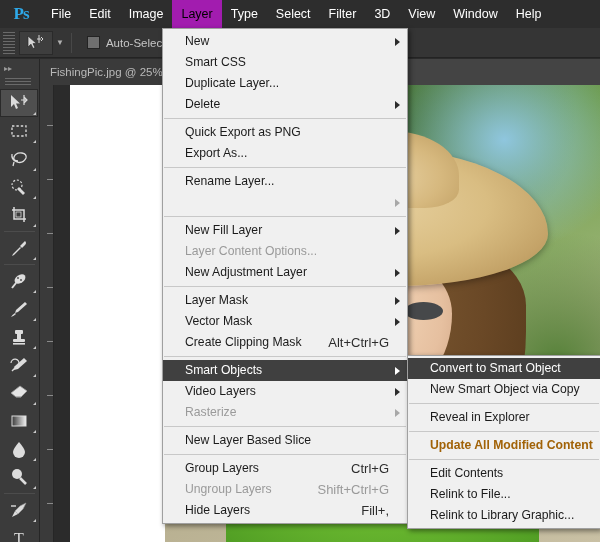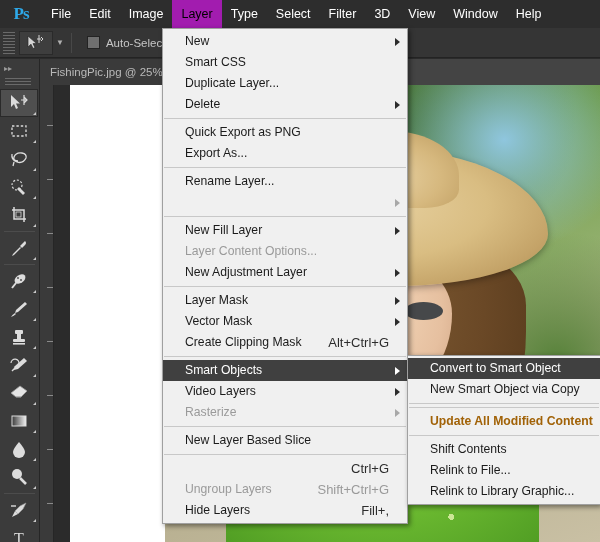--- a/index.html
+++ b/index.html
@@ -578,47 +578,51 @@
       <div class="mrow dim">
         <span class="label">Rasterize</span>
         <span class="arrow"></span>
       </div>
       <div class="msep"></div>
       <div class="mrow">
         <span class="label">New Layer Based Slice</span>
       </div>
       <div class="msep"></div>
       <div class="mrow">
+        <span class="label">Group Layers</span>
         <span class="accel">Ctrl+G</span>
       </div>
       <div class="mrow dim">
         <span class="label">Ungroup Layers</span>
         <span class="accel">Shift+Ctrl+G</span>
       </div>
       <div class="mrow">
         <span class="label">Hide Layers</span>
         <span class="accel">Fill+,</span>
       </div>
     </div>
 
   <div class="dropdown sub" id="smart-objects-menu">
       <div class="mrow hl">
         <span class="label">Convert to Smart Object</span>
       </div>
       <div class="mrow">
         <span class="label">New Smart Object via Copy</span>
       </div>
       <div class="msep"></div>
+      <div class="mrow">
+        <span class="label">Reveal in Explorer</span>
+      </div>
       <div class="msep"></div>
       <div class="mrow bold">
         <span class="label">Update All Modified Content</span>
       </div>
       <div class="msep"></div>
       <div class="mrow">
-        <span class="label">Shift Contents</span>
+        <span class="label">Edit Contents</span>
       </div>
       <div class="mrow">
         <span class="label">Relink to File...</span>
       </div>
       <div class="mrow">
         <span class="label">Relink to Library Graphic...</span>
       </div>
     </div>
 
 </div>

